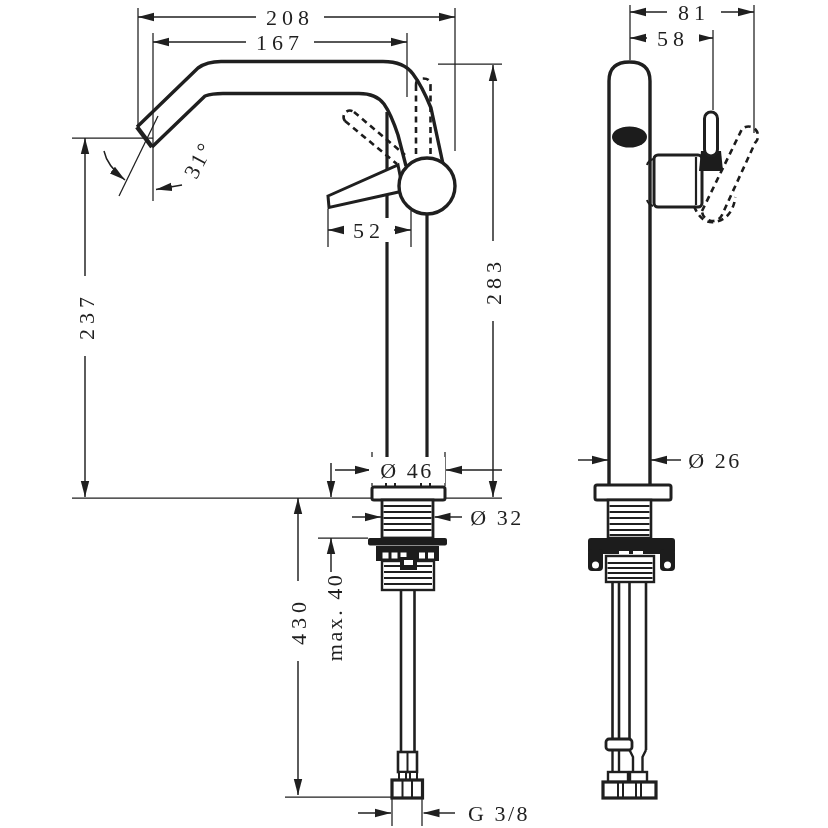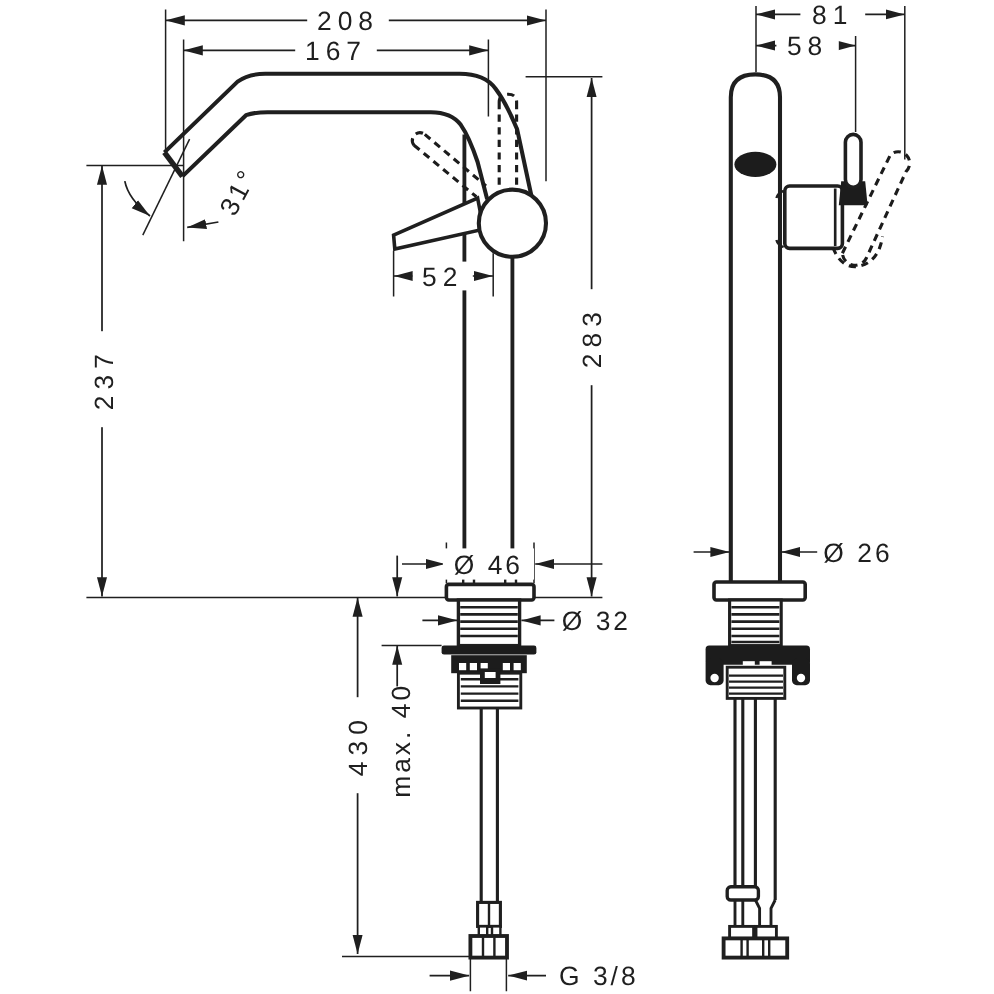--- a/index.html
+++ b/index.html
@@ -1,17 +1,17 @@
 <!DOCTYPE html>
 <html><head>
 <meta charset="utf-8">
 <style>
   html,body{margin:0;padding:0;background:#ffffff;}
   .canvas{position:relative;width:828px;height:828px;background:#ffffff;overflow:hidden;
-          font-family:Liberation Sans, sans-serif;}
+          font-family:Liberation Serif, serif;}
   svg{position:absolute;left:0;top:0;}
   .part{fill:#ffffff;stroke:#1f1f1f;}
   .pline{fill:none;stroke:#1f1f1f;}
   .dark{fill:#1c1c1c;stroke:none;}
   .wdet{fill:#ffffff;stroke:none;}
   .dim{stroke:#1f1f1f;stroke-width:1.45;fill:none;}
   .ext{stroke:#1f1f1f;stroke-width:1.25;fill:none;}
   .dashed{stroke:#1c1c1c;stroke-width:2.6;fill:none;stroke-dasharray:6 4.5;}
   text.lbl{fill:#1f1f1f;font-size:22px;letter-spacing:5px;text-anchor:middle;}
   text.lbl2{fill:#1f1f1f;font-size:22px;letter-spacing:2.5px;text-anchor:middle;}

